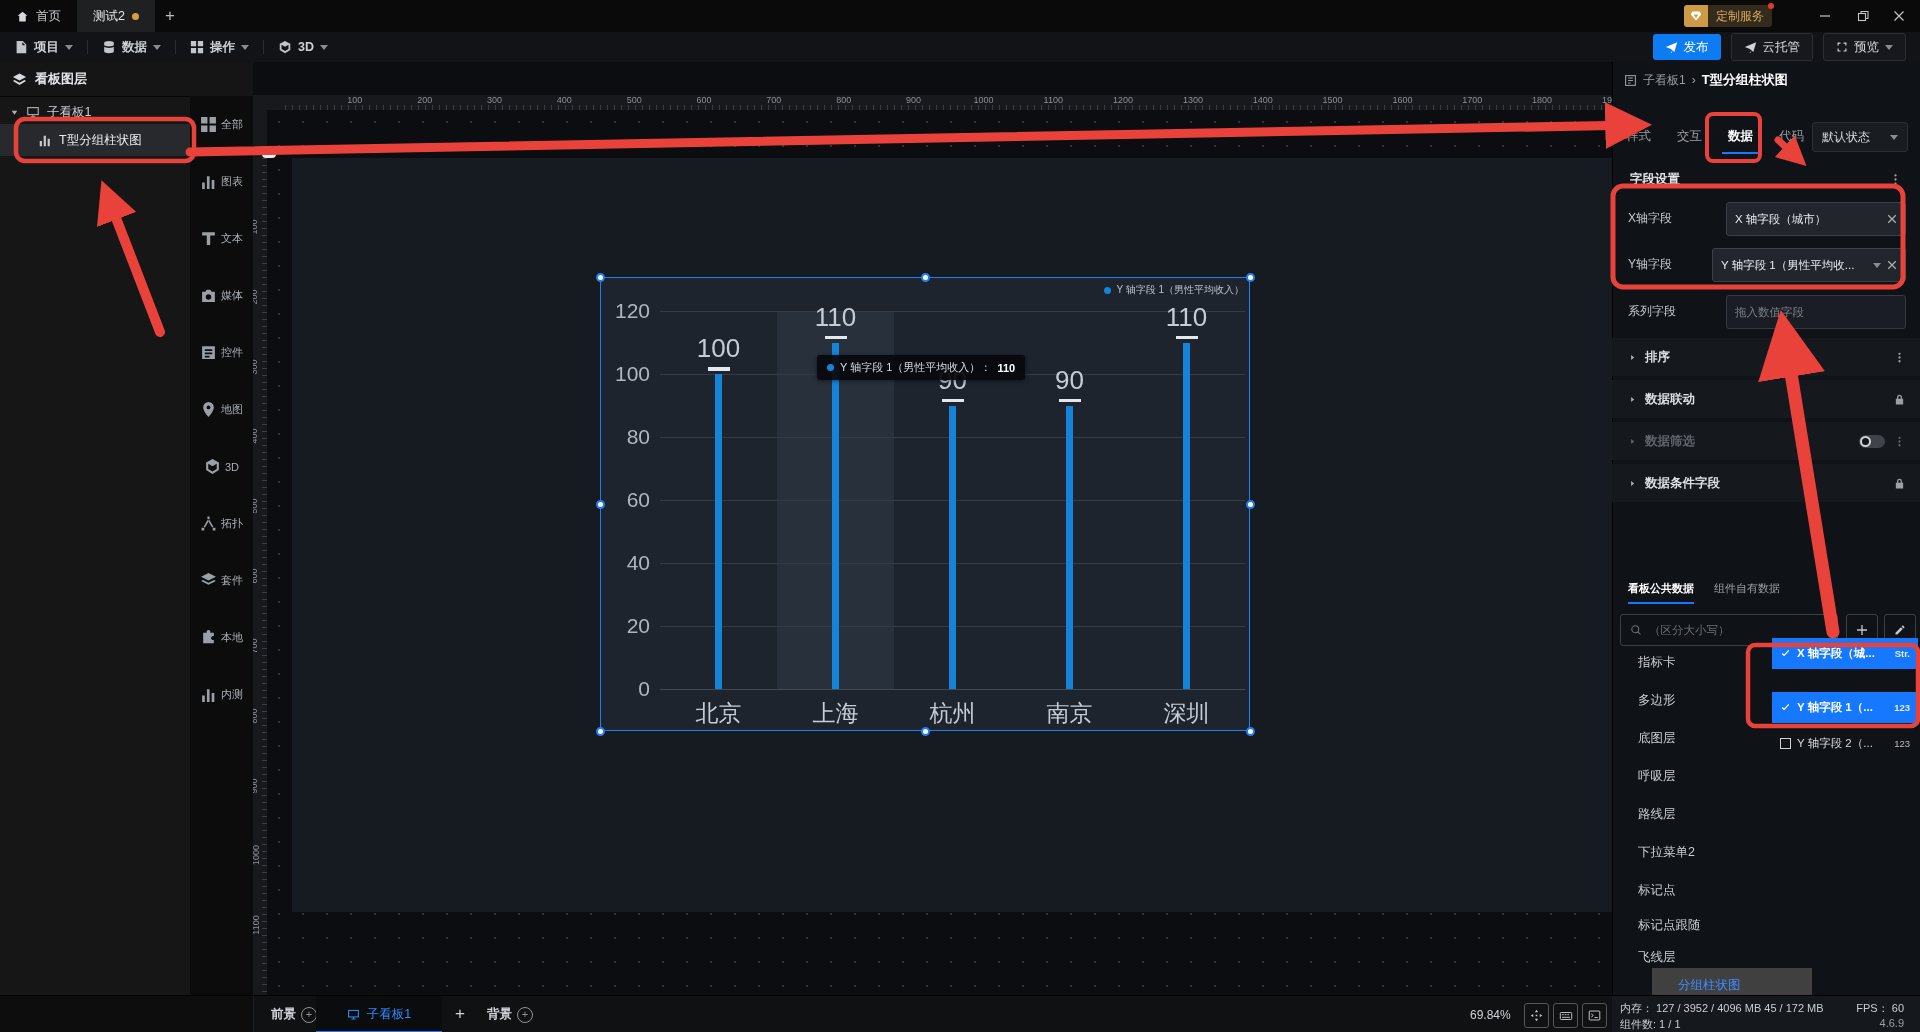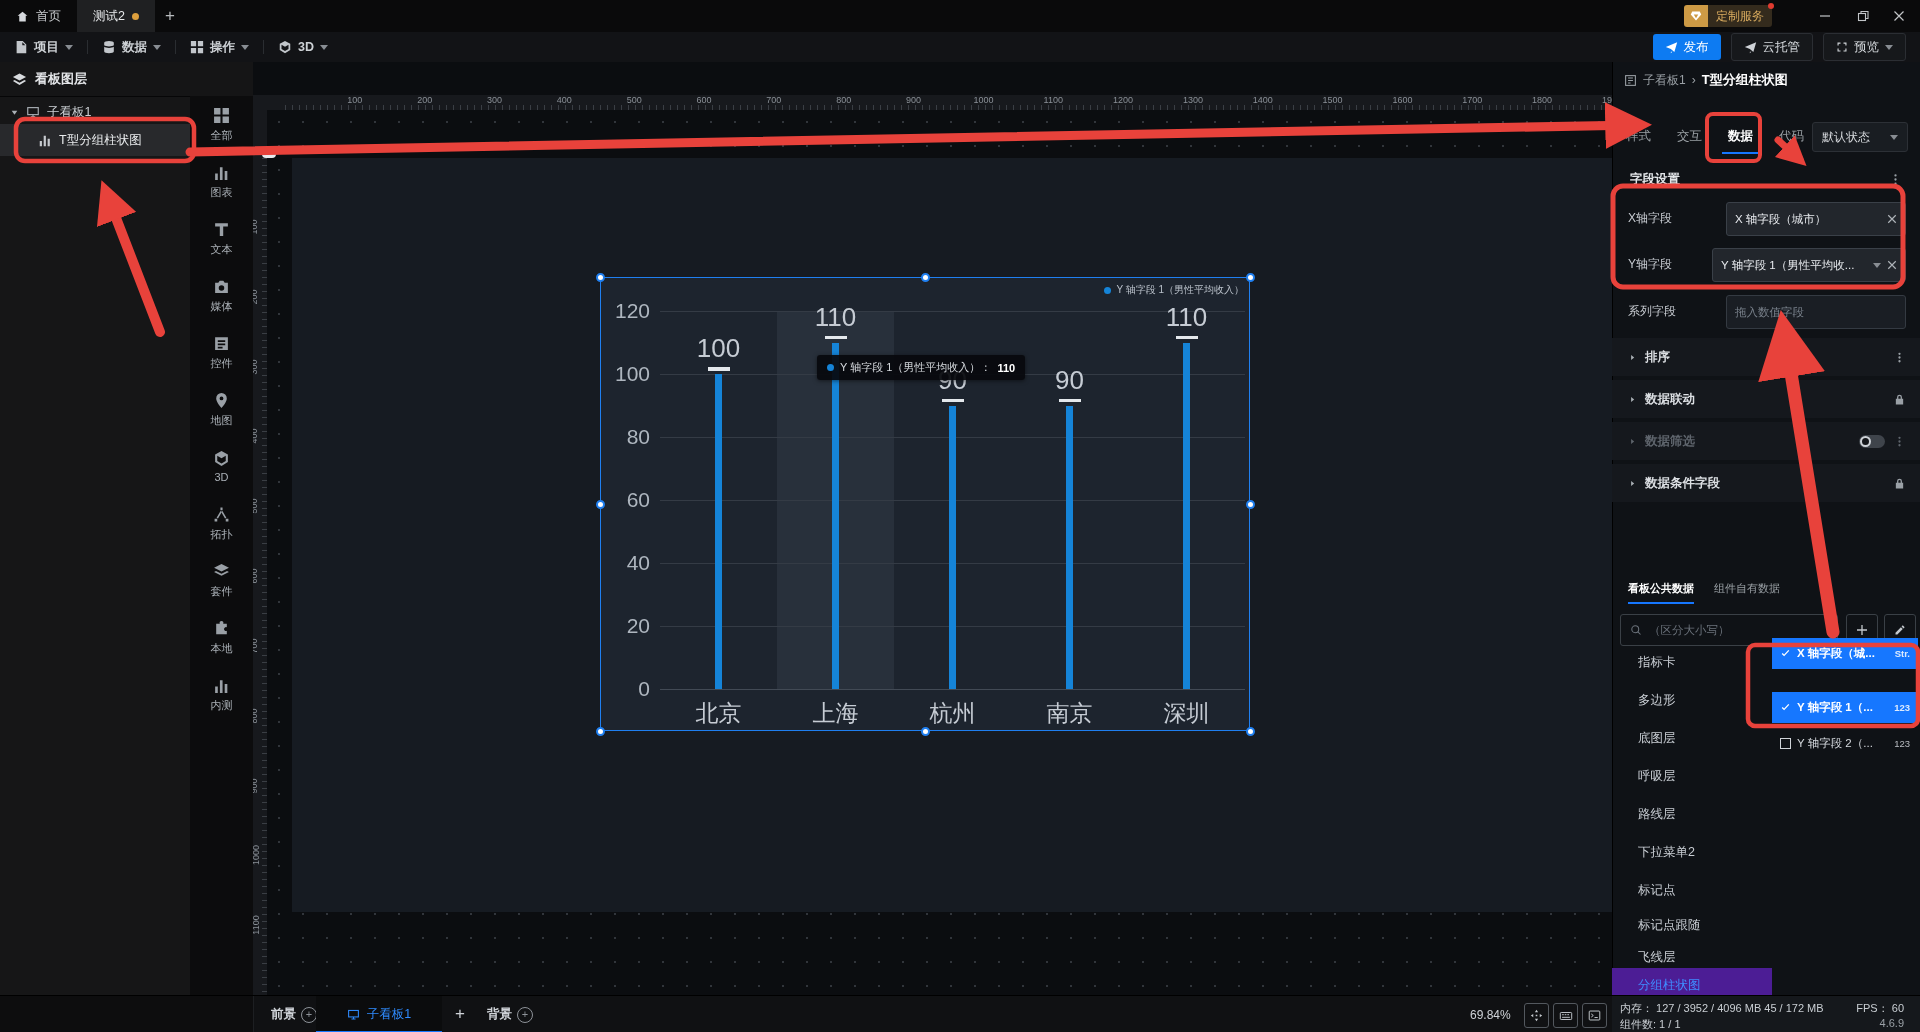--- a/index.html
+++ b/index.html
@@ -35,21 +35,21 @@
 
   
   #layers{left:0;top:62px;width:190px;height:933px;background:#161617;border-right:1px solid #0a0a0a;}
   #layers-header{left:0;top:62px;width:253px;height:34px;background:#151516;border-bottom:1px solid #060607;display:flex;align-items:center;}
   #layers-title{font-size:13px;font-weight:bold;color:#e3e5e8;margin-left:8px;}
   .tree-row{display:flex;align-items:center;font-size:12.5px;color:#cdd1d5;}
   #layer-child{background:#28292c;color:#e8eaec;}
 
   
   #toolbox{left:190px;top:96px;width:63px;height:899px;background:#0c0c0d;border-right:1px solid #060607;}
-  .tool-item{width:63px;height:57px;display:flex;flex-direction:column;align-items:center;justify-content:center;gap:4px;color:#aab0b6;}
+  .tool-item{width:63px;height:57px;display:flex;flex-direction:row;align-items:center;justify-content:center;gap:4px;color:#aab0b6;}
   .tool-item span{font-size:11px;}
 
   
   #canvas{left:253px;top:62px;width:1359px;height:933px;background:#0b0d10;overflow:hidden;}
   #ruler-h{position:absolute;left:0;top:33px;width:1359px;height:15px;background:#17191d;
      background-image:repeating-linear-gradient(to right,#3a3e44 0 1px,transparent 1px 7px);
      background-size:100% 5px;background-repeat:no-repeat;background-position:32px 10px;}
   .rl-h{position:absolute;top:0;transform:translateX(-50%);font-size:9px;color:#8a9097;}
   #ruler-v{position:absolute;left:0;top:48px;width:14px;height:885px;background:#17191d;
      background-image:repeating-linear-gradient(to bottom,#3a3e44 0 1px,transparent 1px 7px);
@@ -100,21 +100,21 @@
 
   
   .d-tab{font-size:11px;color:#9aa0a5;height:32px;display:flex;align-items:center;}
   .d-tab.active{color:#fff;font-weight:bold;box-shadow:inset 0 -2px 0 #1677ff;}
   #search-box{left:1620px;top:614px;width:218px;height:32px;border:1px solid #3a4046;border-radius:3px;
      display:flex;align-items:center;gap:7px;padding:0 9px;box-sizing:border-box;font-size:11.5px;color:#6b727b;}
   .sq-btn{position:absolute;top:614px;width:32px;height:32px;border:1px solid #3a4046;border-radius:3px;
      display:flex;align-items:center;justify-content:center;color:#c3c8cd;box-sizing:border-box;}
   .comp-item{position:absolute;left:1612px;width:160px;height:34px;display:flex;align-items:center;padding-left:26px;
      box-sizing:border-box;font-size:12.5px;color:#c9ced4;}
-  .comp-item.sel{background:#4c1d95;color:#3f8cff;}
+  .comp-item.sel{background:#404040;color:#3f8cff;margin-left:40px;}
   .field-row{position:absolute;left:1772px;width:146px;height:31px;display:flex;align-items:center;gap:6px;
      padding:0 8px;box-sizing:border-box;font-size:11.5px;color:#d5d9de;}
   .field-row.sel{background:#1677ff;color:#fff;font-weight:bold;}
   .field-row .ftype{margin-left:auto;font-size:9.5px;opacity:.85;}
   .cbox{width:11px;height:11px;border:1.5px solid #cfd3d8;box-sizing:border-box;}
 
   
   #bottombar{left:0;top:995px;width:1612px;height:37px;background:#101113;border-top:1px solid #000;}
   #bb-left-dark{position:absolute;left:0;top:0;width:253px;height:37px;background:#0d0d0e;border-right:1px solid #1d1f22;}
   #board-tab{position:absolute;left:316px;top:0;width:126px;height:37px;background:#0b0c0d;display:flex;align-items:center;

